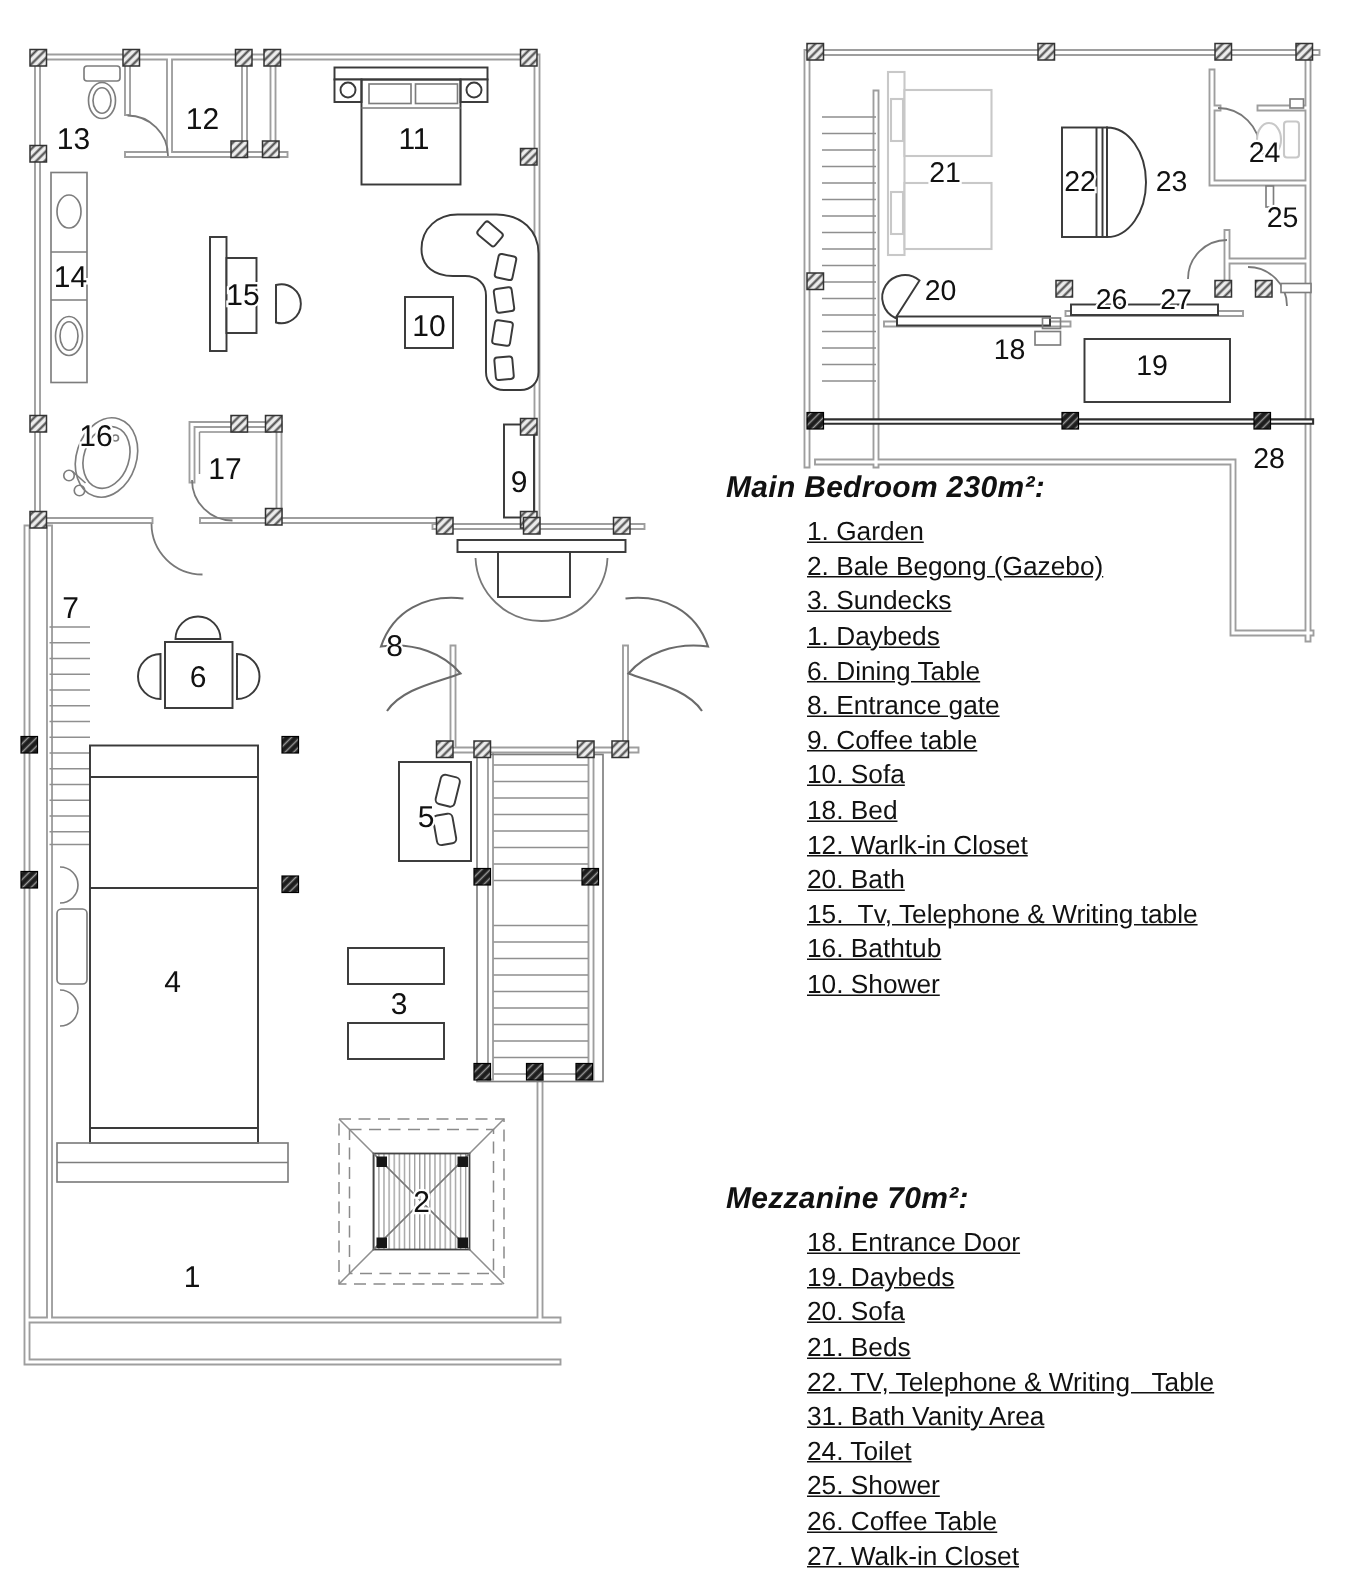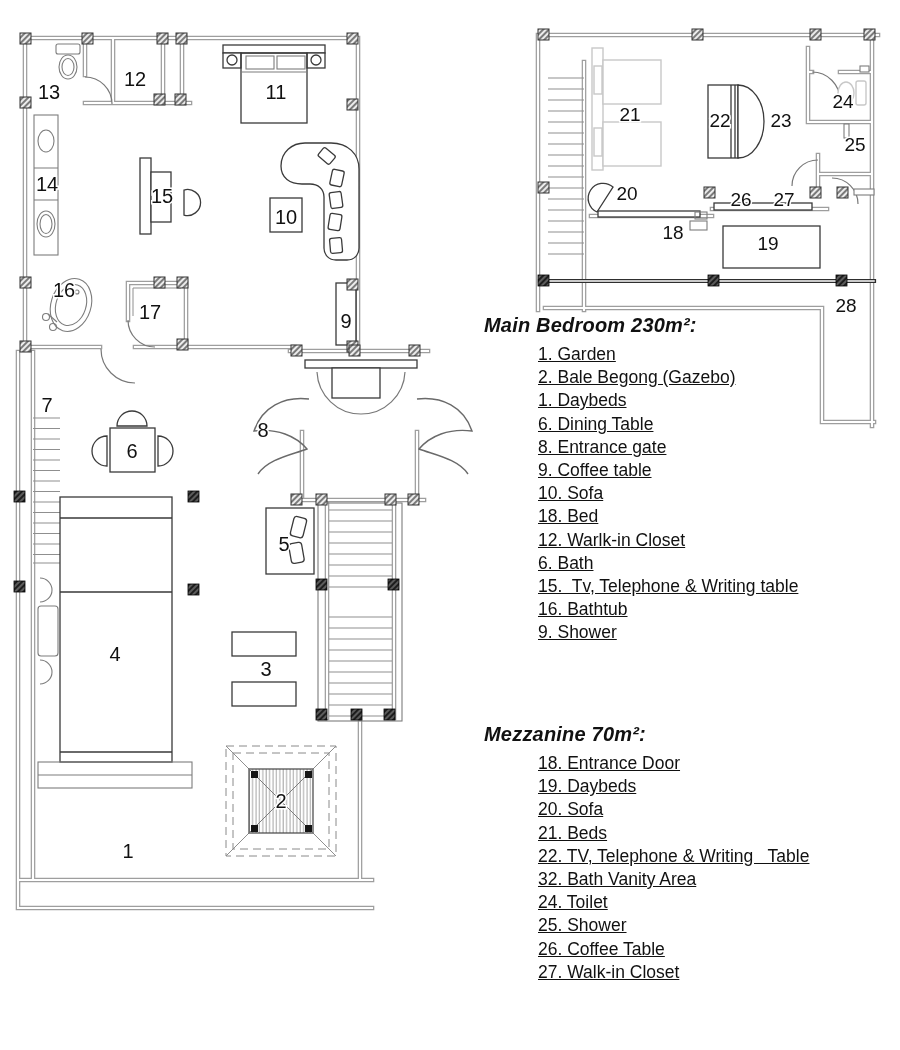--- a/index.html
+++ b/index.html
@@ -326,43 +326,44 @@
       <text x="846" y="312" class="lbl-sm">28</text>
     </g>
   </g>
 </svg>
 
   <div class="legend" style="top:314px">
     <h2>Main Bedroom 230m²:</h2>
     <ul>
       <li>1. Garden</li>
       <li>2. Bale Begong (Gazebo)</li>
+      <li>3. Sundecks</li>
       <li>1. Daybeds</li>
       <li>6. Dining Table</li>
       <li>8. Entrance gate</li>
       <li>9. Coffee table</li>
       <li>10. Sofa</li>
       <li>18. Bed</li>
       <li>12. Warlk-in Closet</li>
-      <li>6. Bath</li>
+      <li>20. Bath</li>
       <li>15.  Tv, Telephone &amp; Writing table</li>
       <li>16. Bathtub</li>
-      <li>9. Shower</li>
+      <li>10. Shower</li>
     </ul>
   </div>
 
-  <div class="legend" style="top:723px">
+  <div class="legend" style="top:788px">
     <h2>Mezzanine 70m²:</h2>
     <ul>
       <li>18. Entrance Door</li>
       <li>19. Daybeds</li>
       <li>20. Sofa</li>
       <li>21. Beds</li>
       <li>22. TV, Telephone &amp; Writing   Table</li>
-      <li>32. Bath Vanity Area</li>
+      <li>31. Bath Vanity Area</li>
       <li>24. Toilet</li>
       <li>25. Shower</li>
       <li>26. Coffee Table</li>
       <li>27. Walk-in Closet</li>
     </ul>
   </div>
 
 </div>
 
 </body></html>

